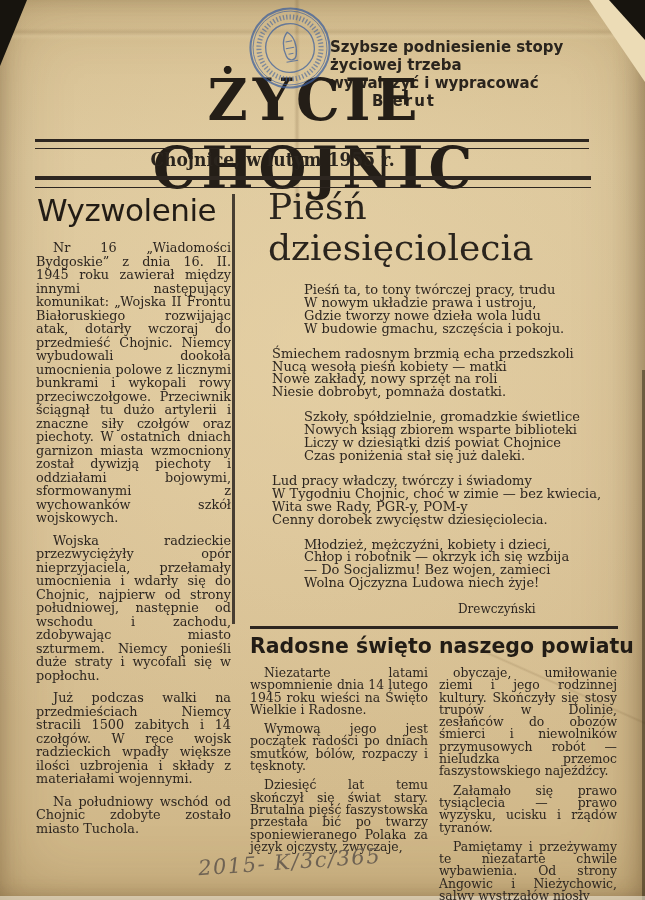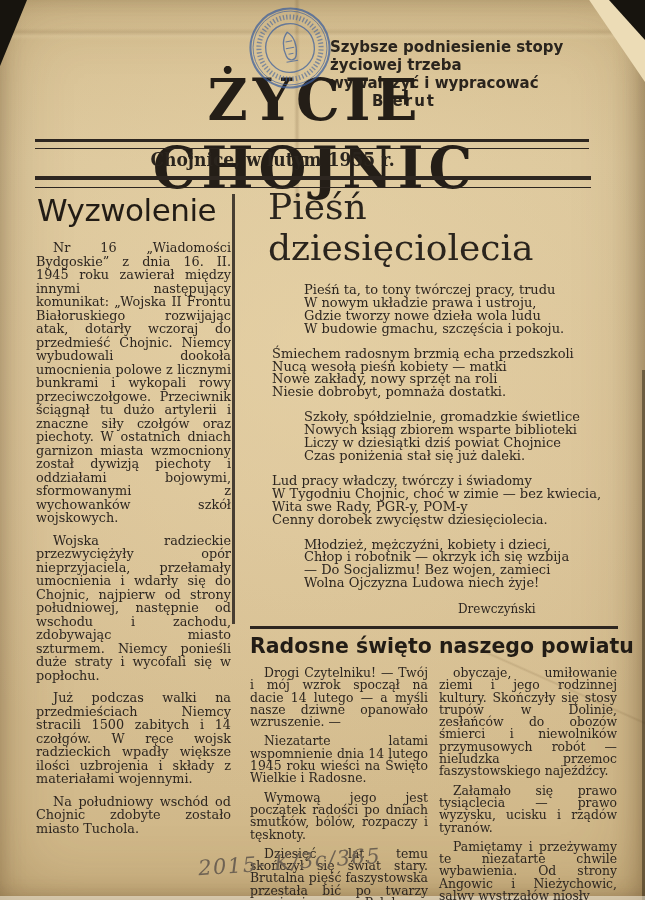--- a/index.html
+++ b/index.html
@@ -160,21 +160,20 @@
 Wolna Ojczyzna Ludowa niech żyje!</div>
     <div class="sig-poem">Drewczyński</div>
   </div>
 
   <div class="mid-rule"></div>
 
   <div class="bottom-article">
     <h2 class="h-bottom">Radosne święto naszego powiatu</h2>
     <div class="subcols">
       <div class="subcol">
-        <p>Drogi Czytelniku! — Twój i mój wzrok spoczął na dacie 14 lutego — a myśli nasze dziwne opanowało wzruszenie. —</p>
         <p>Niezatarte latami wspomnienie dnia 14 lutego 1945 roku wieści na Święto Wielkie i Radosne.</p>
         <p>Wymową jego jest początek radości po dniach smutków, bólów, rozpaczy i tęsknoty.</p>
         <p>Dziesięć lat temu skończył się świat stary. Brutalna pięść faszystowska przestała bić po twarzy sponiewieranego Polaka za język ojczysty, zwyczaje,</p>
       </div>
       <div class="subcol">
         <p>obyczaje, umiłowanie ziemi i jego rodzinnej kultury. Skończyły się stosy trupów w Dolinie, zesłańców do obozów śmierci i niewolników przymusowych robót — nieludzka przemoc faszystowskiego najeźdźcy.</p>
         <p>Załamało się prawo tysiąclecia — prawo wyzysku, ucisku i rządów tyranów.</p>
         <p>Pamiętamy i przeżywamy te niezatarte chwile wybawienia. Od strony Angowic i Nieżychowic, salwy wystrzałów niosły</p>
 
       </div>

